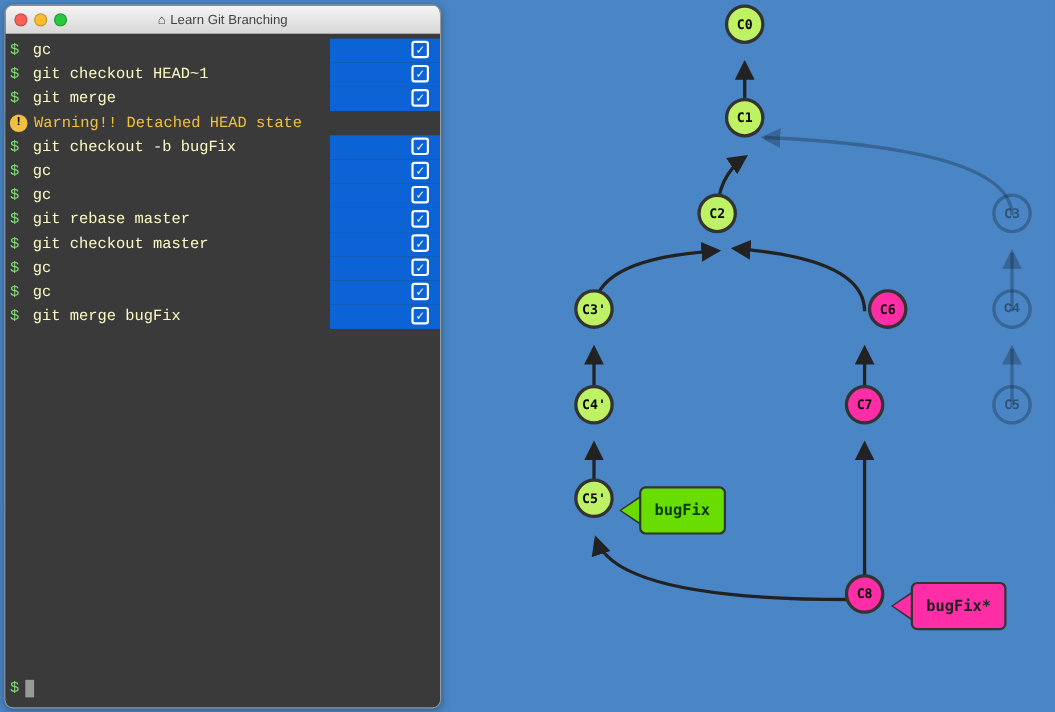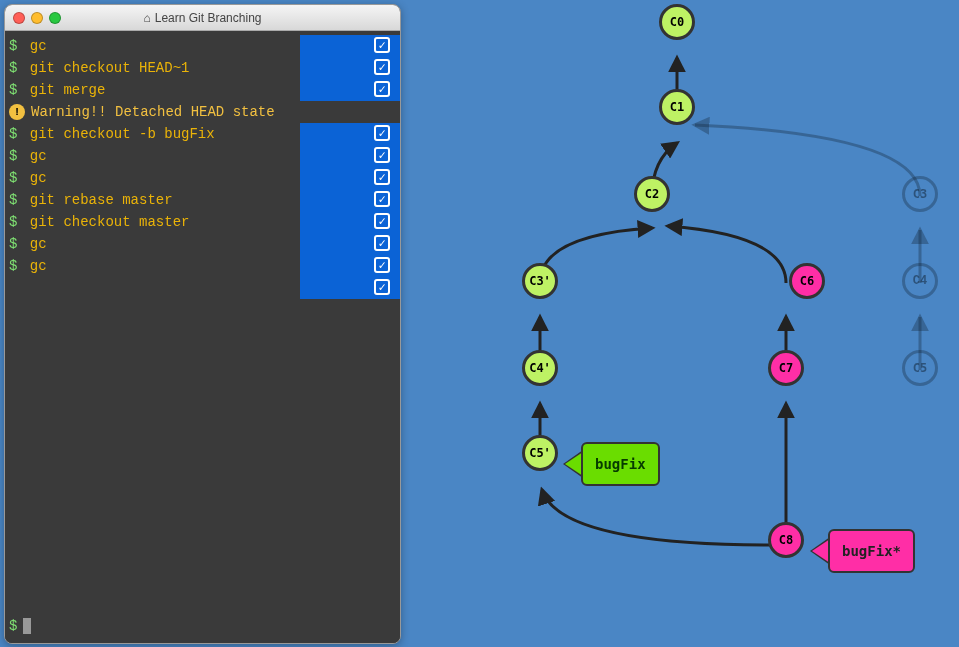--- a/index.html
+++ b/index.html
@@ -61,21 +61,21 @@
     padding:0 6px 0 4px;
     position:relative;
   }
   .line .rhs-check {
     position:absolute; right:10px; top:2px;
     width:16px; height:16px; border:2px solid #fff; border-radius:3px;
     display:flex; align-items:center; justify-content:center;
     color:#fff; font-size:12px; font-weight:bold;
   }
   .prompt { color:#7fe072; margin-right:4px; }
-  .cmd-text { color:#eab308; }
+  .cmd-text { color:#fef9c3; }
   .warning-line {
     display:flex; align-items:center; height:22px; padding:0 4px;
     color:#f2c040; background:#3a3a3a;
   }
   .warn-icon {
     width:16px; height:16px; border-radius:50%; background:#f2c040; color:#000;
     display:flex; align-items:center; justify-content:center;
     font-size:11px; font-weight:bold; margin-right:6px;
   }
   .input-line {
@@ -202,20 +202,21 @@
           <span><span class="prompt">$</span><span class="cmd-text"> gc</span></span>
           <div style="position: absolute; inset: 0px 0px 0px 295px; background: rgb(11, 99, 214);"></div>
           <div class="rhs-check">✓</div>
         </div>
         <div class="line">
           <span><span class="prompt">$</span><span class="cmd-text"> gc</span></span>
           <div style="position: absolute; inset: 0px 0px 0px 295px; background: rgb(11, 99, 214);"></div>
           <div class="rhs-check">✓</div>
         </div>
         <div class="line">
+          <span><span class="prompt">$</span><span class="cmd-text"> git merge bugFix</span></span>
           <div style="position: absolute; inset: 0px 0px 0px 295px; background: rgb(11, 99, 214);"></div>
           <div class="rhs-check">✓</div>
         </div>
       </div>
     <div class="input-line">
       <span class="prompt">$</span>
       <span class="cursor"></span>
     </div>
   </div>
 </div>

